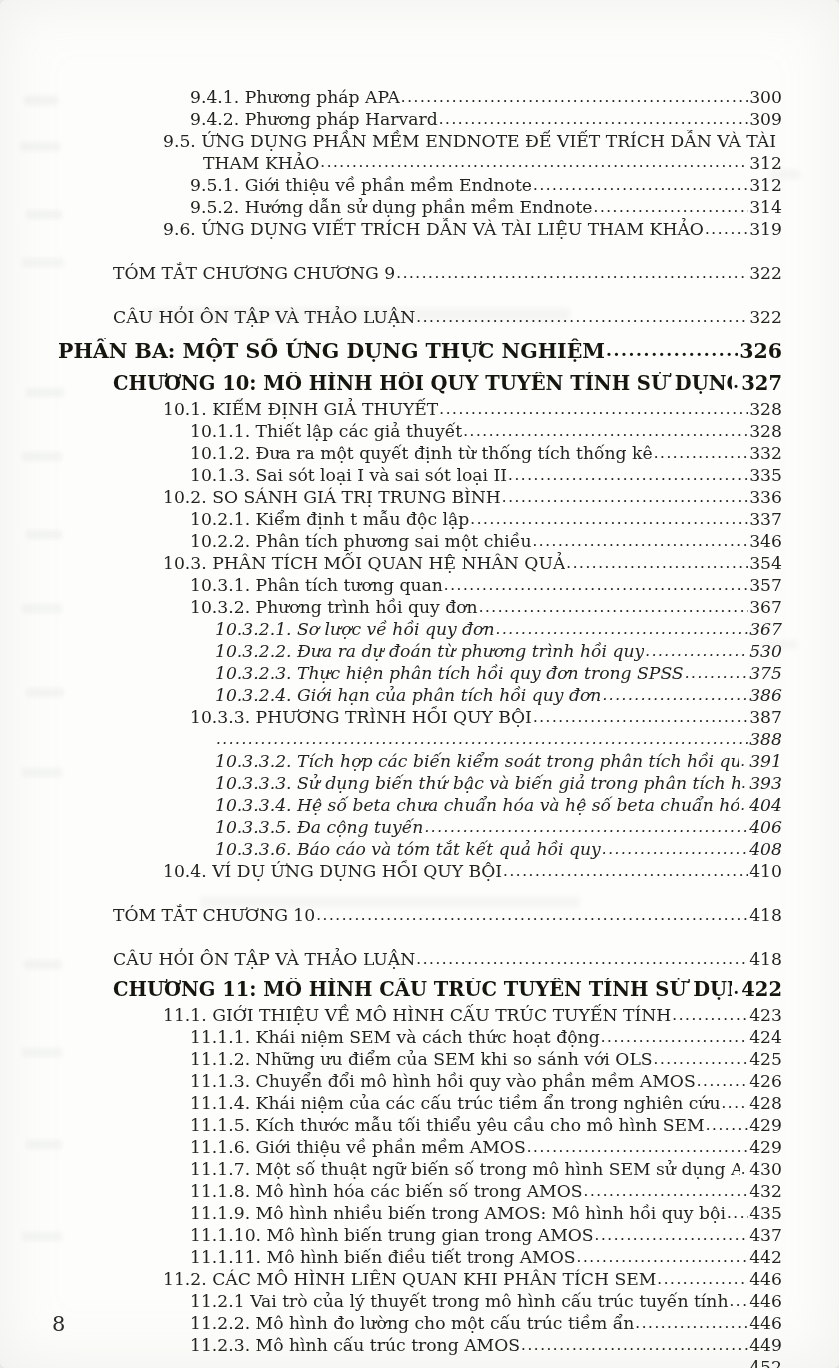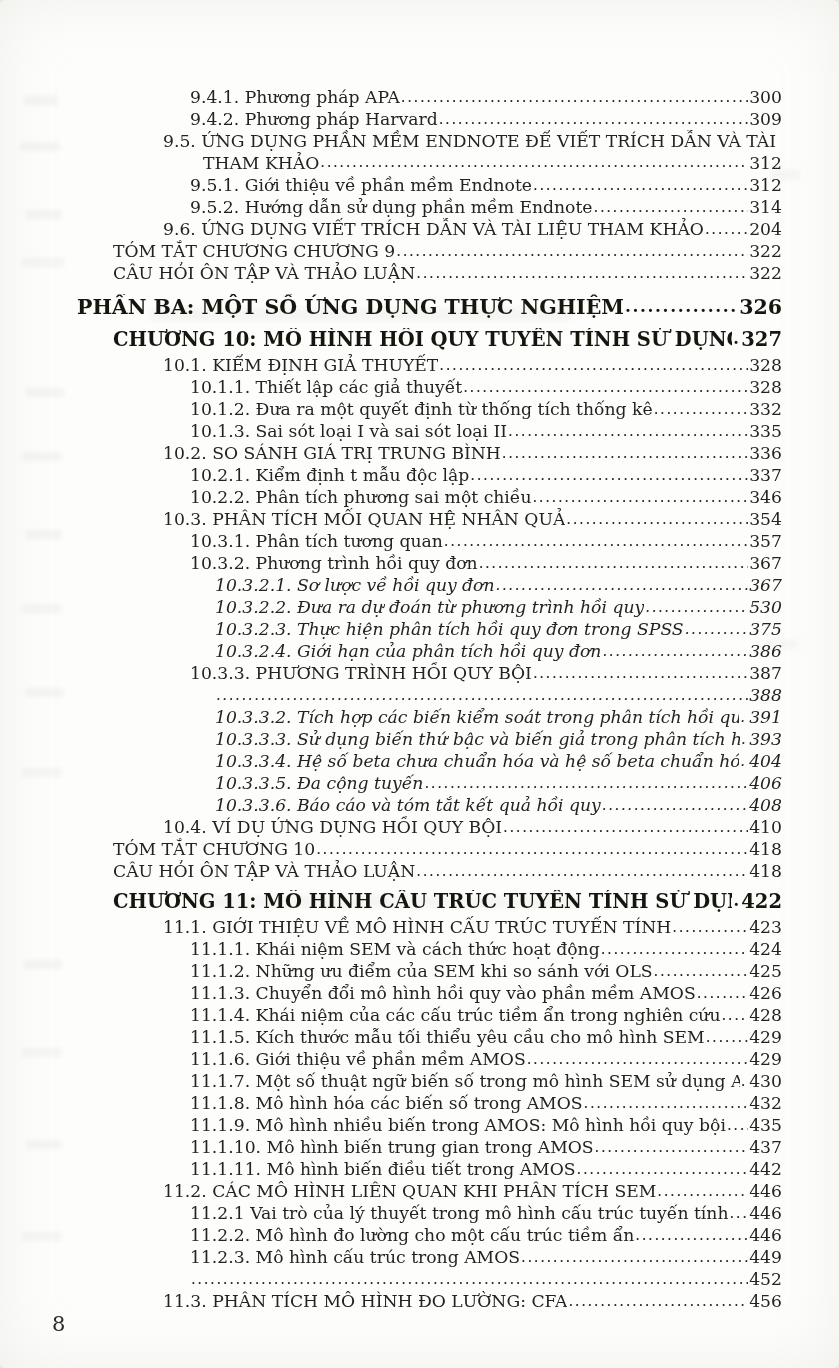--- a/index.html
+++ b/index.html
@@ -39,26 +39,26 @@
     position:relative;
     top:-1px;
   }
   .row .leader::after{
     content:"..........................................................................................................................................................................";
   }
   .row .pagenum{flex:0 0 auto;text-align:right;}
 
   
   .k-part{padding-left:0;height:26px;line-height:26px;margin-top:10px;
-          font-weight:bold;font-size:20.5px;color:#16160f;margin-left:19px;}
+          font-weight:bold;font-size:20.5px;color:#16160f;}
   .k-part .leader{font-weight:bold;font-size:17px;top:-2px;}
   .k-chapter{padding-left:55px;height:24px;line-height:24px;margin-top:8px;margin-bottom:2px;
           font-weight:bold;font-size:19.5px;color:#16160f;}
   .k-chapter .leader{font-weight:bold;font-size:16px;top:-2px;}
-  .k-backmatter{padding-left:55px;}
+  .k-backmatter{padding-left:55px;margin-top:22px;}
   .k-section{padding-left:105px;}
   .k-subsection{padding-left:132px;}
   .k-continuation{padding-left:145px;align-items:flex-end;}
   .k-detail{padding-left:157px;font-style:italic;}
   .k-detail .pagenum{font-style:italic;}
 
   .folio{
     position:absolute;
     left:52px;top:1312px;
     font-size:21px;
@@ -124,21 +124,21 @@
     <span class="pagenum">312</span>
   </div>
       <div class="row k-subsection">
     <span class="label">9.5.2. Hướng dẫn sử dụng phần mềm Endnote</span>
     <span class="leader"></span>
     <span class="pagenum">314</span>
   </div>
       <div class="row k-section">
     <span class="label">9.6. ỨNG DỤNG VIẾT TRÍCH DẪN VÀ TÀI LIỆU THAM KHẢO </span>
     <span class="leader"></span>
-    <span class="pagenum">204</span>
+    <span class="pagenum">319</span>
   </div>
       <div class="row k-backmatter">
     <span class="label">TÓM TẮT CHƯƠNG CHƯƠNG 9</span>
     <span class="leader"></span>
     <span class="pagenum">322</span>
   </div>
       <div class="row k-backmatter">
     <span class="label">CÂU HỎI ÔN TẬP VÀ THẢO LUẬN </span>
     <span class="leader"></span>
     <span class="pagenum">322</span>

